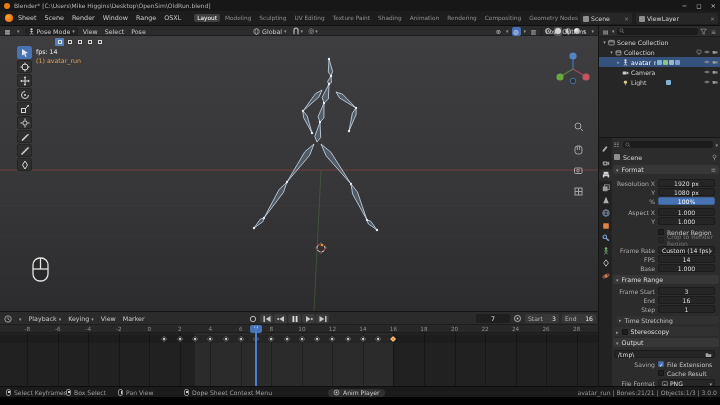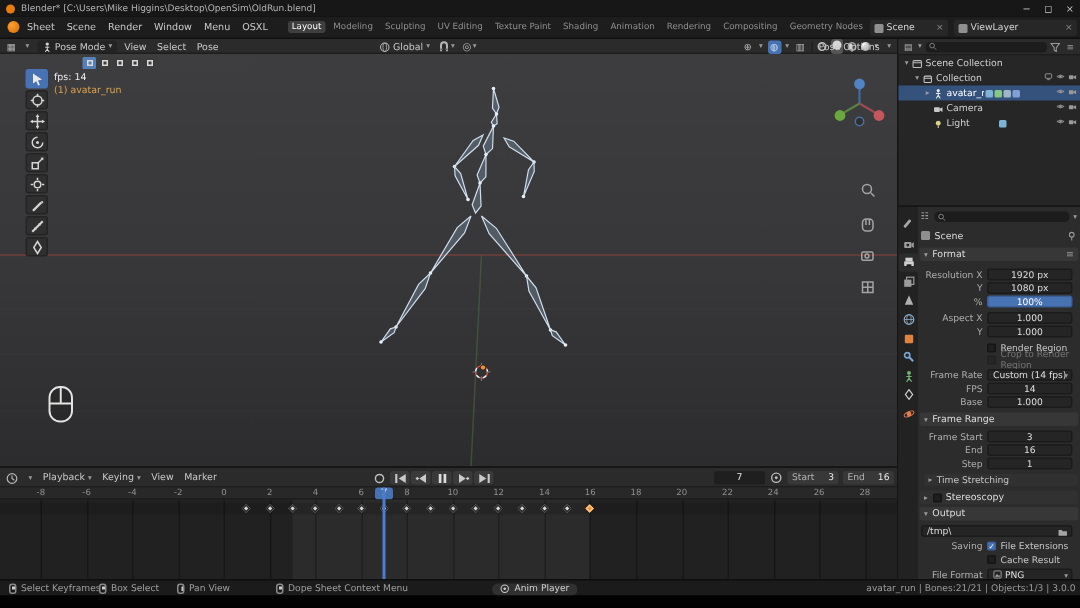--- a/index.html
+++ b/index.html
@@ -126,21 +126,21 @@
     </div>
   </div>
 
   <div id="topbar">
     <span id="app-logo"></span>
     <div id="menus">
         <div class="menu">Sheet</div>
         <div class="menu">Scene</div>
         <div class="menu">Render</div>
         <div class="menu">Window</div>
-        <div class="menu">Menu</div>
+        <div class="menu">Range</div>
         <div class="menu">OSXL</div>
       </div>
     <div id="tabs">
         <div class="tab active">Layout</div>
         <div class="tab">Modeling</div>
         <div class="tab">Sculpting</div>
         <div class="tab">UV Editing</div>
         <div class="tab">Texture Paint</div>
         <div class="tab">Shading</div>
         <div class="tab">Animation</div>

